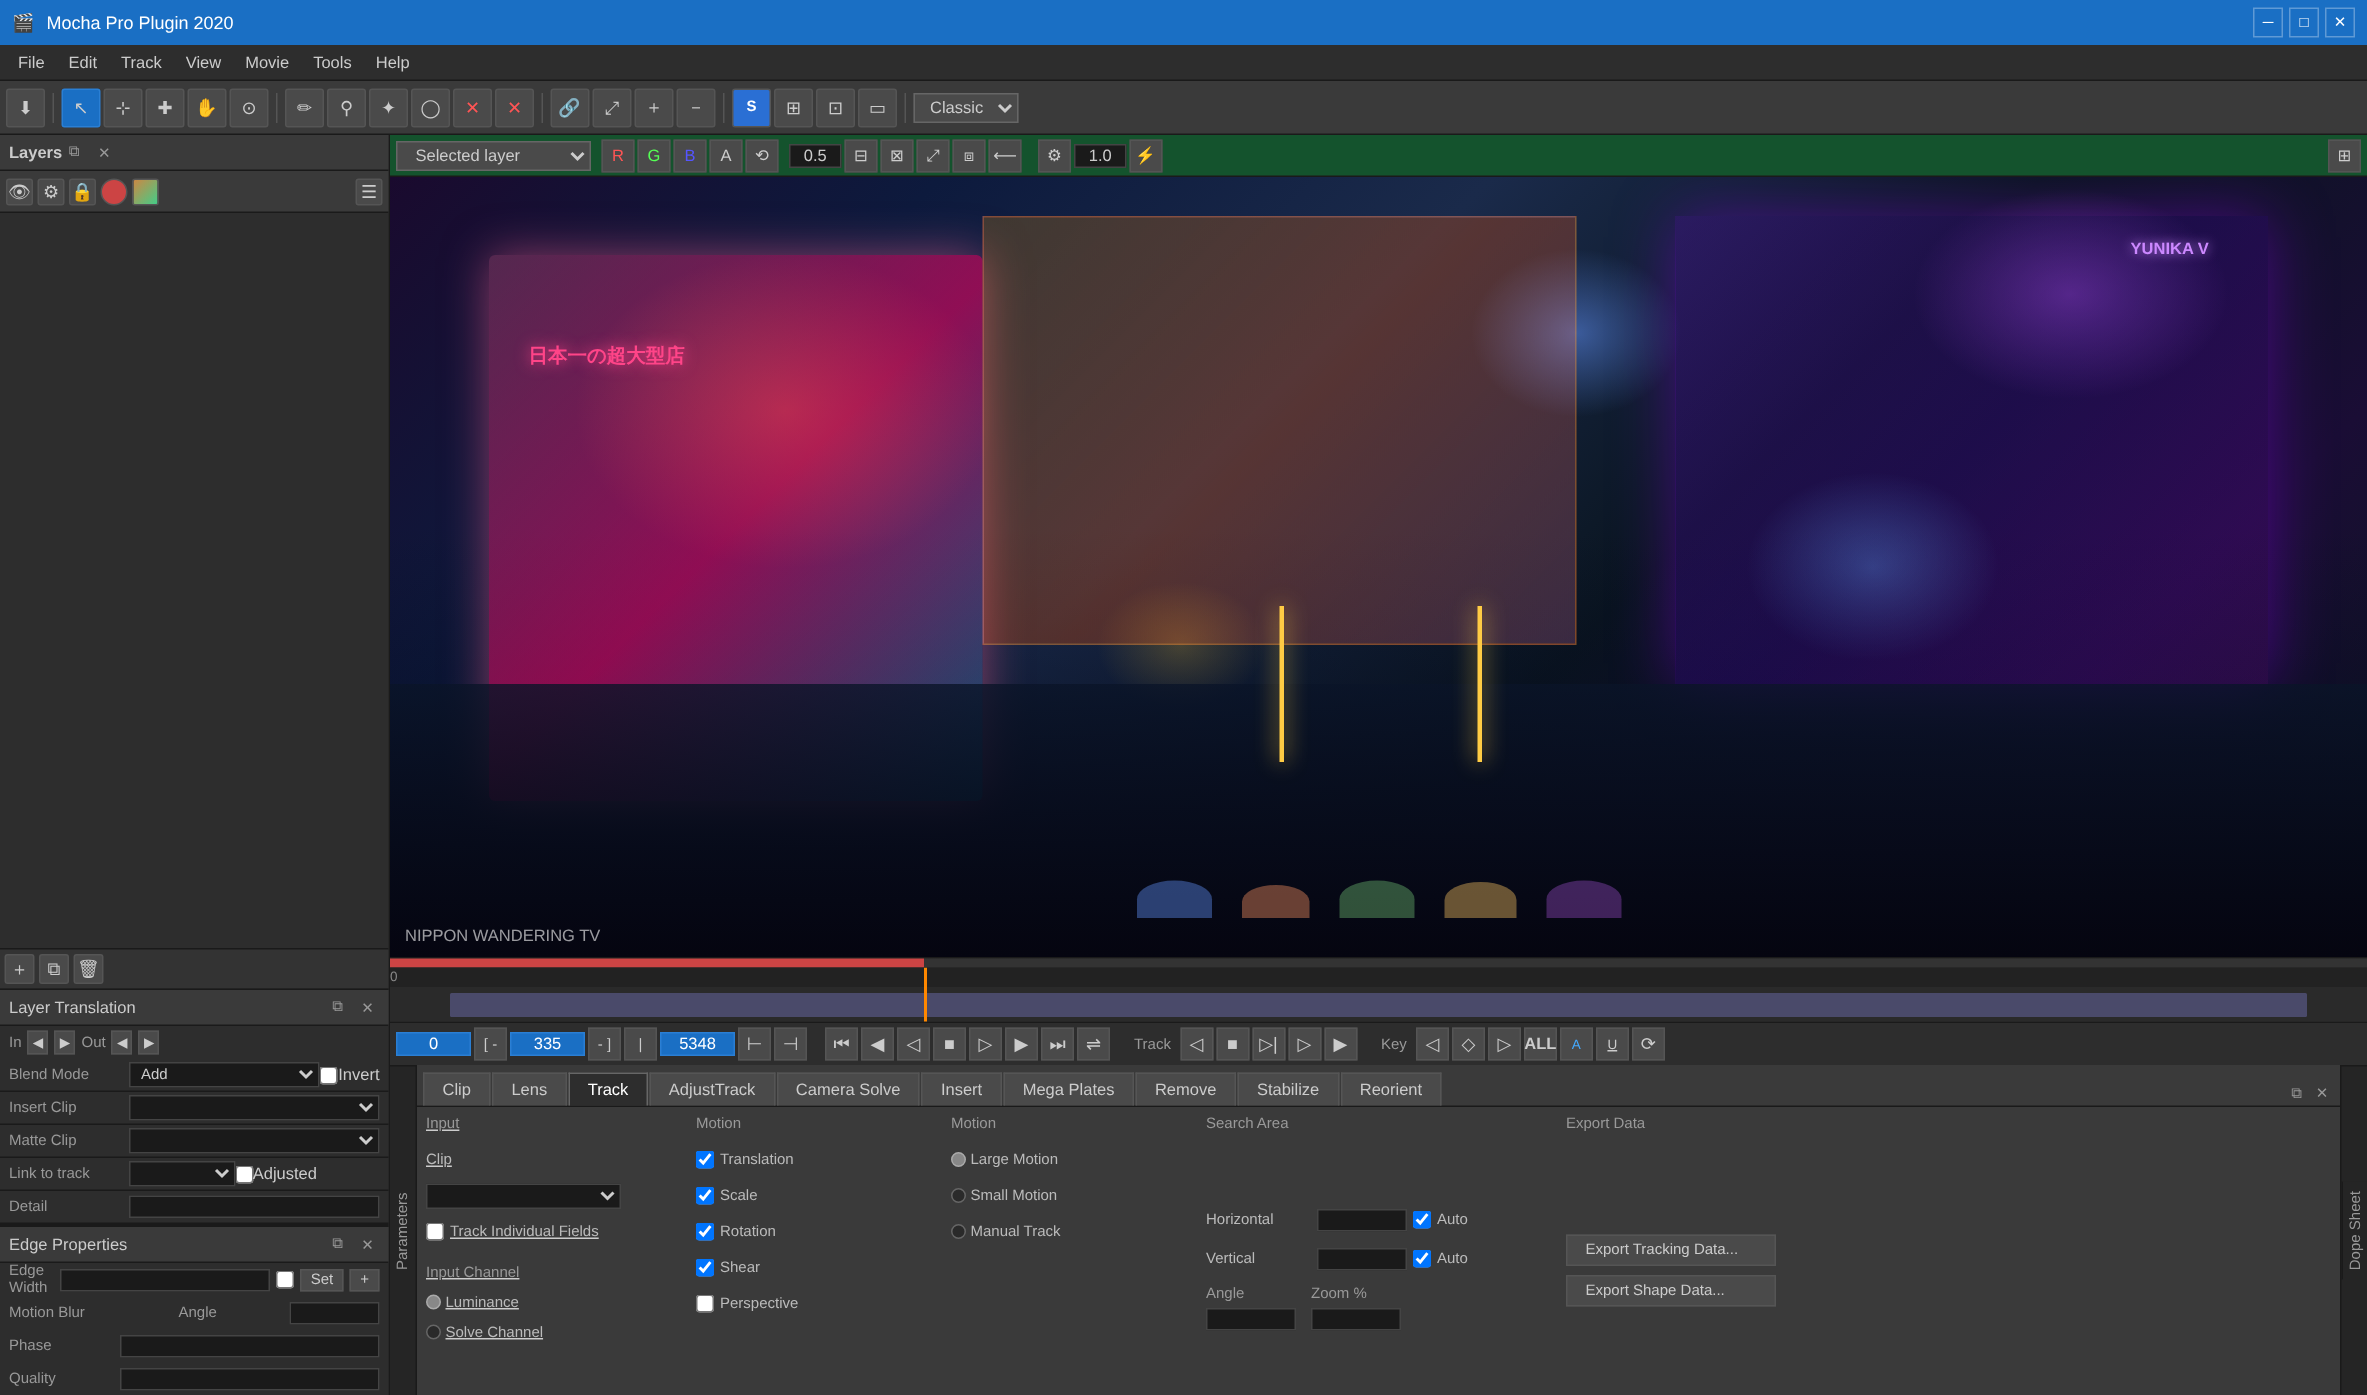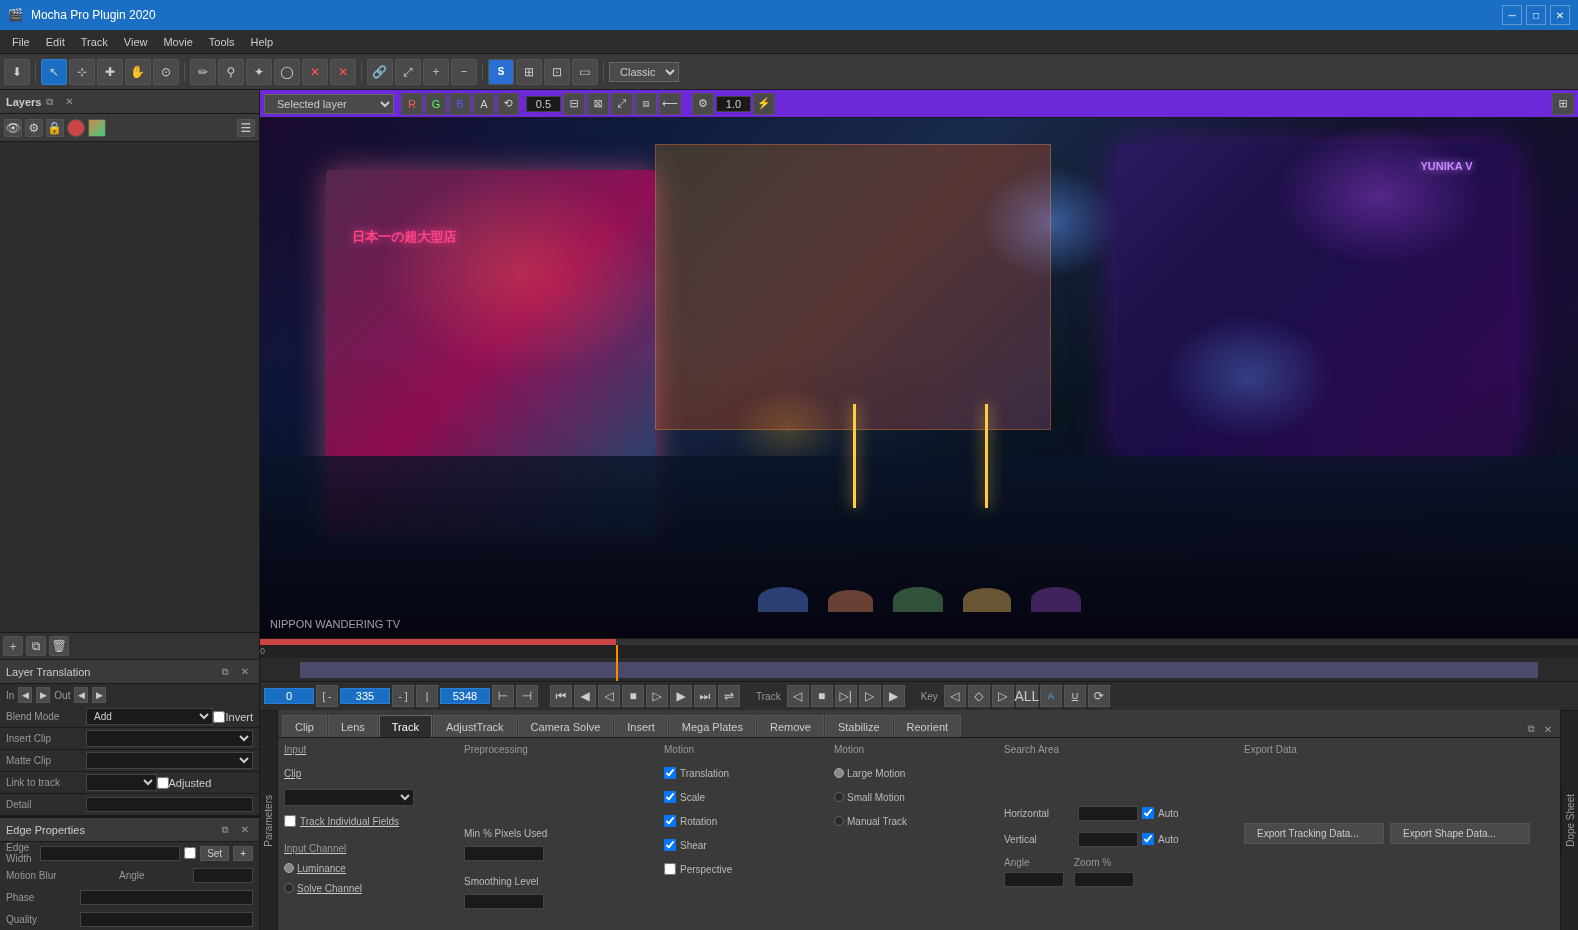--- a/index.html
+++ b/index.html
@@ -225,21 +225,21 @@
     
     .center-panel {
       flex: 1;
       display: flex;
       flex-direction: column;
       overflow: hidden;
     }
 
     
     .viewer-toolbar {
-      background: #6d28d9;
+      background: #14532d;
       height: 28px;
       display: flex;
       align-items: center;
       padding: 0 4px;
       gap: 3px;
       border-bottom: 1px solid #1a1a1a;
     }
     .viewer-btn {
       width: 22px; height: 22px;
       background: #4a4a4a;
@@ -772,21 +772,21 @@
         <button class="tc-btn">◁</button>
         <button class="tc-btn">■</button>
         <button class="tc-btn">▷|</button>
         <button class="tc-btn">▷</button>
         <button class="tc-btn">▶</button>
         <div style="width:8px;"></div>
         <span class="tc-label">Key</span>
         <button class="tc-btn">◁</button>
         <button class="tc-btn">◇</button>
         <button class="tc-btn">▷</button>
-        <button class="tc-btn" style="font-size:14px;">ALL</button>
+        <button class="tc-btn" style="font-size:11px;font-weight:bold;">ALL</button>
         <button class="tc-btn" style="font-size:9px;color:#4af;">A</button>
         <button class="tc-btn" style="font-size:9px;text-decoration:underline;">U</button>
         <button class="tc-btn">⟳</button>
       </div>
     </div>
 
     <div class="bottom-panel">
 
       <div style="width:18px;background:#252525;display:flex;align-items:center;justify-content:center;border-right:1px solid #1a1a1a;border-top:1px solid #1a1a1a;">
         <span class="params-sidebar-label">Parameters</span>
@@ -836,38 +836,20 @@
               </div>
               <div class="param-row">
                 <div class="radio-btn">
                   <div class="radio-circle"></div>
                   <span class="param-label">Solve Channel</span>
                 </div>
               </div>
             </div>
           </div>
 
-          <div class="param-section" style="width:200px;">
-            <div class="param-section-title">Preprocessing</div>
-
-            <div style="margin-top:60px;">
-              <div class="param-row">
-                <span class="param-label" style="white-space:nowrap;">Min % Pixels Used</span>
-              </div>
-              <div class="param-row">
-                <input class="param-field" type="text" style="width: 80px;">
-              </div>
-              <div class="param-row" style="margin-top:8px;">
-                <span class="param-label">Smoothing Level</span>
-              </div>
-              <div class="param-row">
-                <input class="param-field" type="text" style="width: 80px;">
-              </div>
-            </div>
-          </div>
 
           <div class="param-section" style="width:170px;">
             <div class="param-section-title">Motion</div>
 
             <div class="param-row">
               <input type="checkbox" checked="" class="param-checkbox" style="">
               <span class="param-label">Translation</span>
             </div>
             <div class="param-row">
               <input type="checkbox" checked="" class="param-checkbox" style="">
@@ -936,21 +918,21 @@
               </div>
               <div>
                 <div class="param-section-title">Zoom %</div>
                 <input class="param-number-field" type="text" style="">
               </div>
             </div>
           </div>
 
           <div class="param-section" style="flex:1;">
             <div class="param-section-title">Export Data</div>
-            <div style="margin-top:60px;display:flex;flex-direction:row;gap:6px;">
+            <div style="margin-top:60px;display:flex;flex-direction:column;gap:6px;">
               <button class="export-btn">Export Tracking Data...</button>
               <button class="export-btn">Export Shape Data...</button>
             </div>
           </div>
 
         </div>
       </div>
 
       <div style="width:18px;background:#252525;display:flex;align-items:center;justify-content:center;border-left:1px solid #1a1a1a;border-top:1px solid #1a1a1a;">
         <span class="dope-sheet-label">Dope Sheet</span>

